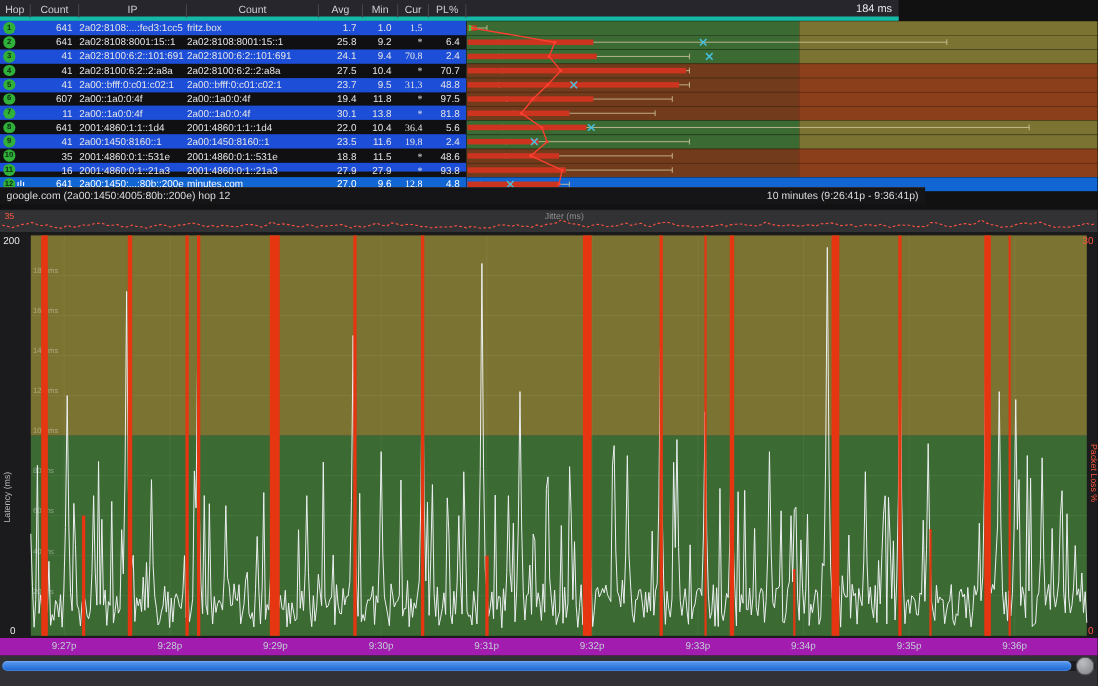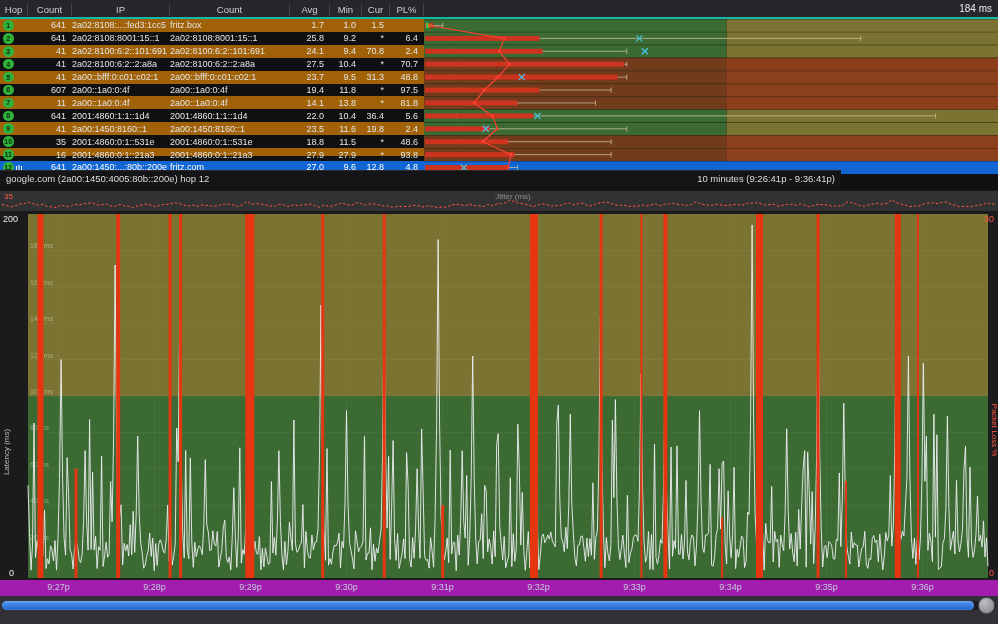--- a/index.html
+++ b/index.html
@@ -1,37 +1,37 @@
 <!DOCTYPE html>
 <html><head>
 <meta charset="utf-8">
 <style>
   html,body{margin:0;padding:0;background:#141416;font-family:"Liberation Sans",sans-serif;}
   #app{position:relative;width:998px;height:624px;background:#111;overflow:hidden;user-select:none;}
 
   
-  .trace-header{position:absolute;top:0;left:0;width:998px;height:19px;background:#26262c;border-bottom:2px solid #14b8a6;box-sizing:border-box;}
+  .trace-header{position:absolute;top:0;left:0;width:817px;height:19px;background:#26262c;border-bottom:4px solid #14b8a6;box-sizing:border-box;}
   #colHeaders{position:absolute;top:0;left:0;width:424px;height:19px;display:flex;align-items:center;}
   .col-h{font-size:9.5px;color:#cfcfd4;text-align:center;border-right:1px solid #45454d;box-sizing:border-box;height:12px;line-height:12px;overflow:hidden;white-space:nowrap;}
   .scale-label{position:absolute;right:6px;top:3px;font-size:10px;color:#e9e9ec;}
 
   
-  .rows{position:absolute;top:19px;left:0;width:424px;height:137px;background:#a16207;}
+  .rows{position:absolute;top:19px;left:0;width:424px;height:137px;background:#1d4ed8;}
   .row{display:flex;height:calc(155px / 12);align-items:center;font-size:9px;color:#e4e4e6;}
   .row:nth-child(even){background:#101012;}
   .row.selected{background:#1266d4;color:#fff;}
   .c{box-sizing:border-box;height:100%;display:flex;align-items:center;overflow:hidden;white-space:nowrap;}
   .num{justify-content:flex-end;padding-right:6px;}
   .w-hop{width:28px;gap:2px;padding-left:3px;}
   .w-count{width:44px;}
   .w-ip{width:98px;}
   .w-name{width:120px;}
   .w-avg{width:40px;}
   .w-min{width:32px;}
-  .w-cur{width:28px;}
+  .w-cur{width:28px;font-family:Liberation Serif, serif;}
   .w-pl{width:34px;}
   .badge{flex:0 0 auto;width:10.5px;height:10.5px;border-radius:50%;background:#2fb13a;color:#0b2b10;font-size:7px;font-weight:bold;display:flex;align-items:center;justify-content:center;}
   .rowicon{font-size:7px;color:#fff;font-weight:bold;letter-spacing:.5px;line-height:1;}
 
   #hopGraph{position:absolute;top:19px;left:424px;background:#0a0a0a;display:block;}
 
   
   .info-bar{position:absolute;top:170px;left:0;width:841px;height:16px;background:#151517;border-top:1px solid #2b2b2e;box-sizing:border-box;display:flex;justify-content:space-between;align-items:center;padding:0 6px;font-size:9.5px;color:#dcdcde;}
 
   
@@ -143,21 +143,21 @@
         <div class="c w-cur num">*</div>
         <div class="c w-pl num">97.5</div>
       </div>
       <div class="row">
         <div class="c w-hop">
           <span class="badge">7</span>
         </div>
         <div class="c w-count num">11</div>
         <div class="c w-ip">2a00::1a0:0:4f</div>
         <div class="c w-name">2a00::1a0:0:4f</div>
-        <div class="c w-avg num">14.1</div>
+        <div class="c w-avg num">30.1</div>
         <div class="c w-min num">13.8</div>
         <div class="c w-cur num">*</div>
         <div class="c w-pl num">81.8</div>
       </div>
       <div class="row">
         <div class="c w-hop">
           <span class="badge">8</span>
         </div>
         <div class="c w-count num">641</div>
         <div class="c w-ip">2001:4860:1:1::1d4</div>
@@ -203,21 +203,21 @@
         <div class="c w-cur num">*</div>
         <div class="c w-pl num">93.8</div>
       </div>
       <div class="row selected">
         <div class="c w-hop">
           <span class="badge">12</span>
           <span class="rowicon">ılı</span>
         </div>
         <div class="c w-count num">641</div>
         <div class="c w-ip">2a00:1450:...:80b::200e</div>
-        <div class="c w-name">fritz.com</div>
+        <div class="c w-name">minutes.com</div>
         <div class="c w-avg num">27.0</div>
         <div class="c w-min num">9.6</div>
         <div class="c w-cur num">12.8</div>
         <div class="c w-pl num">4.8</div>
       </div>
     </div>
   <svg id="hopGraph" width="574" height="155">
       <rect x="0" y="0" width="302.5978260869565" height="12.916666666666666" fill="#3c6a33"></rect>
       <rect x="302.5978260869565" y="0" width="271.4021739130435" height="12.916666666666666" fill="#7b7331"></rect>
       <rect x="0" y="0" width="574" height="0.6" fill="rgba(0,0,0,0.35)"></rect>

